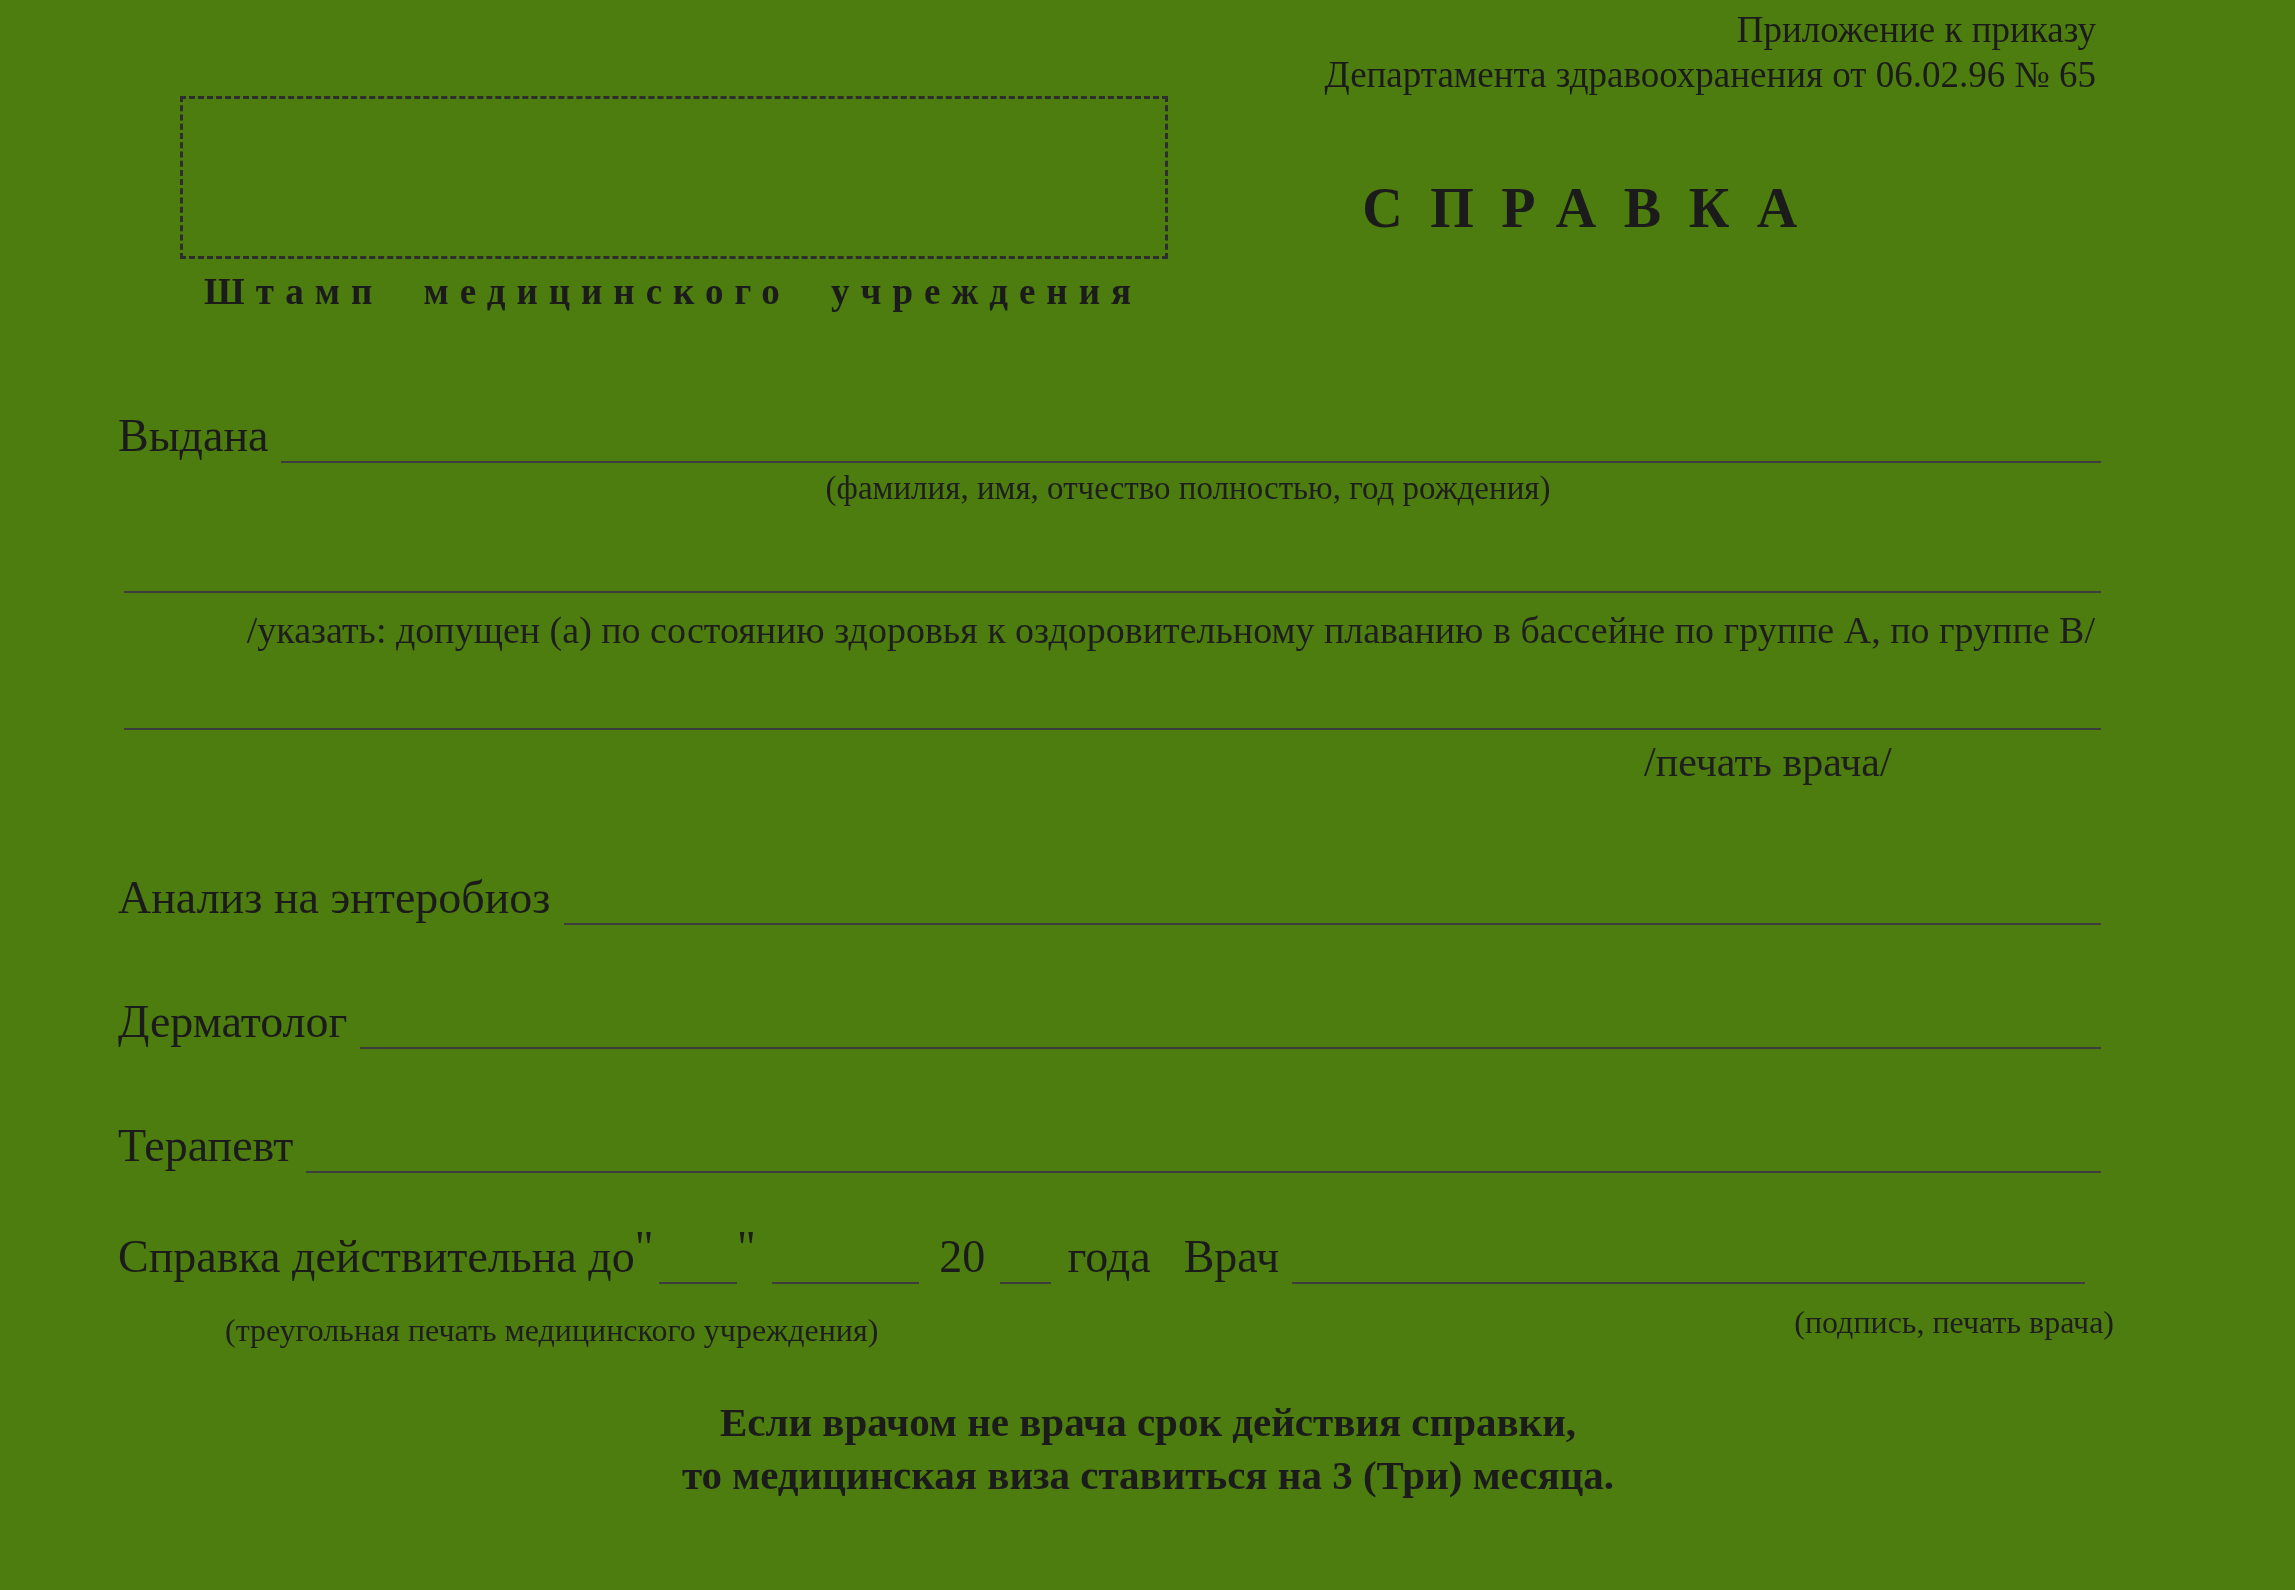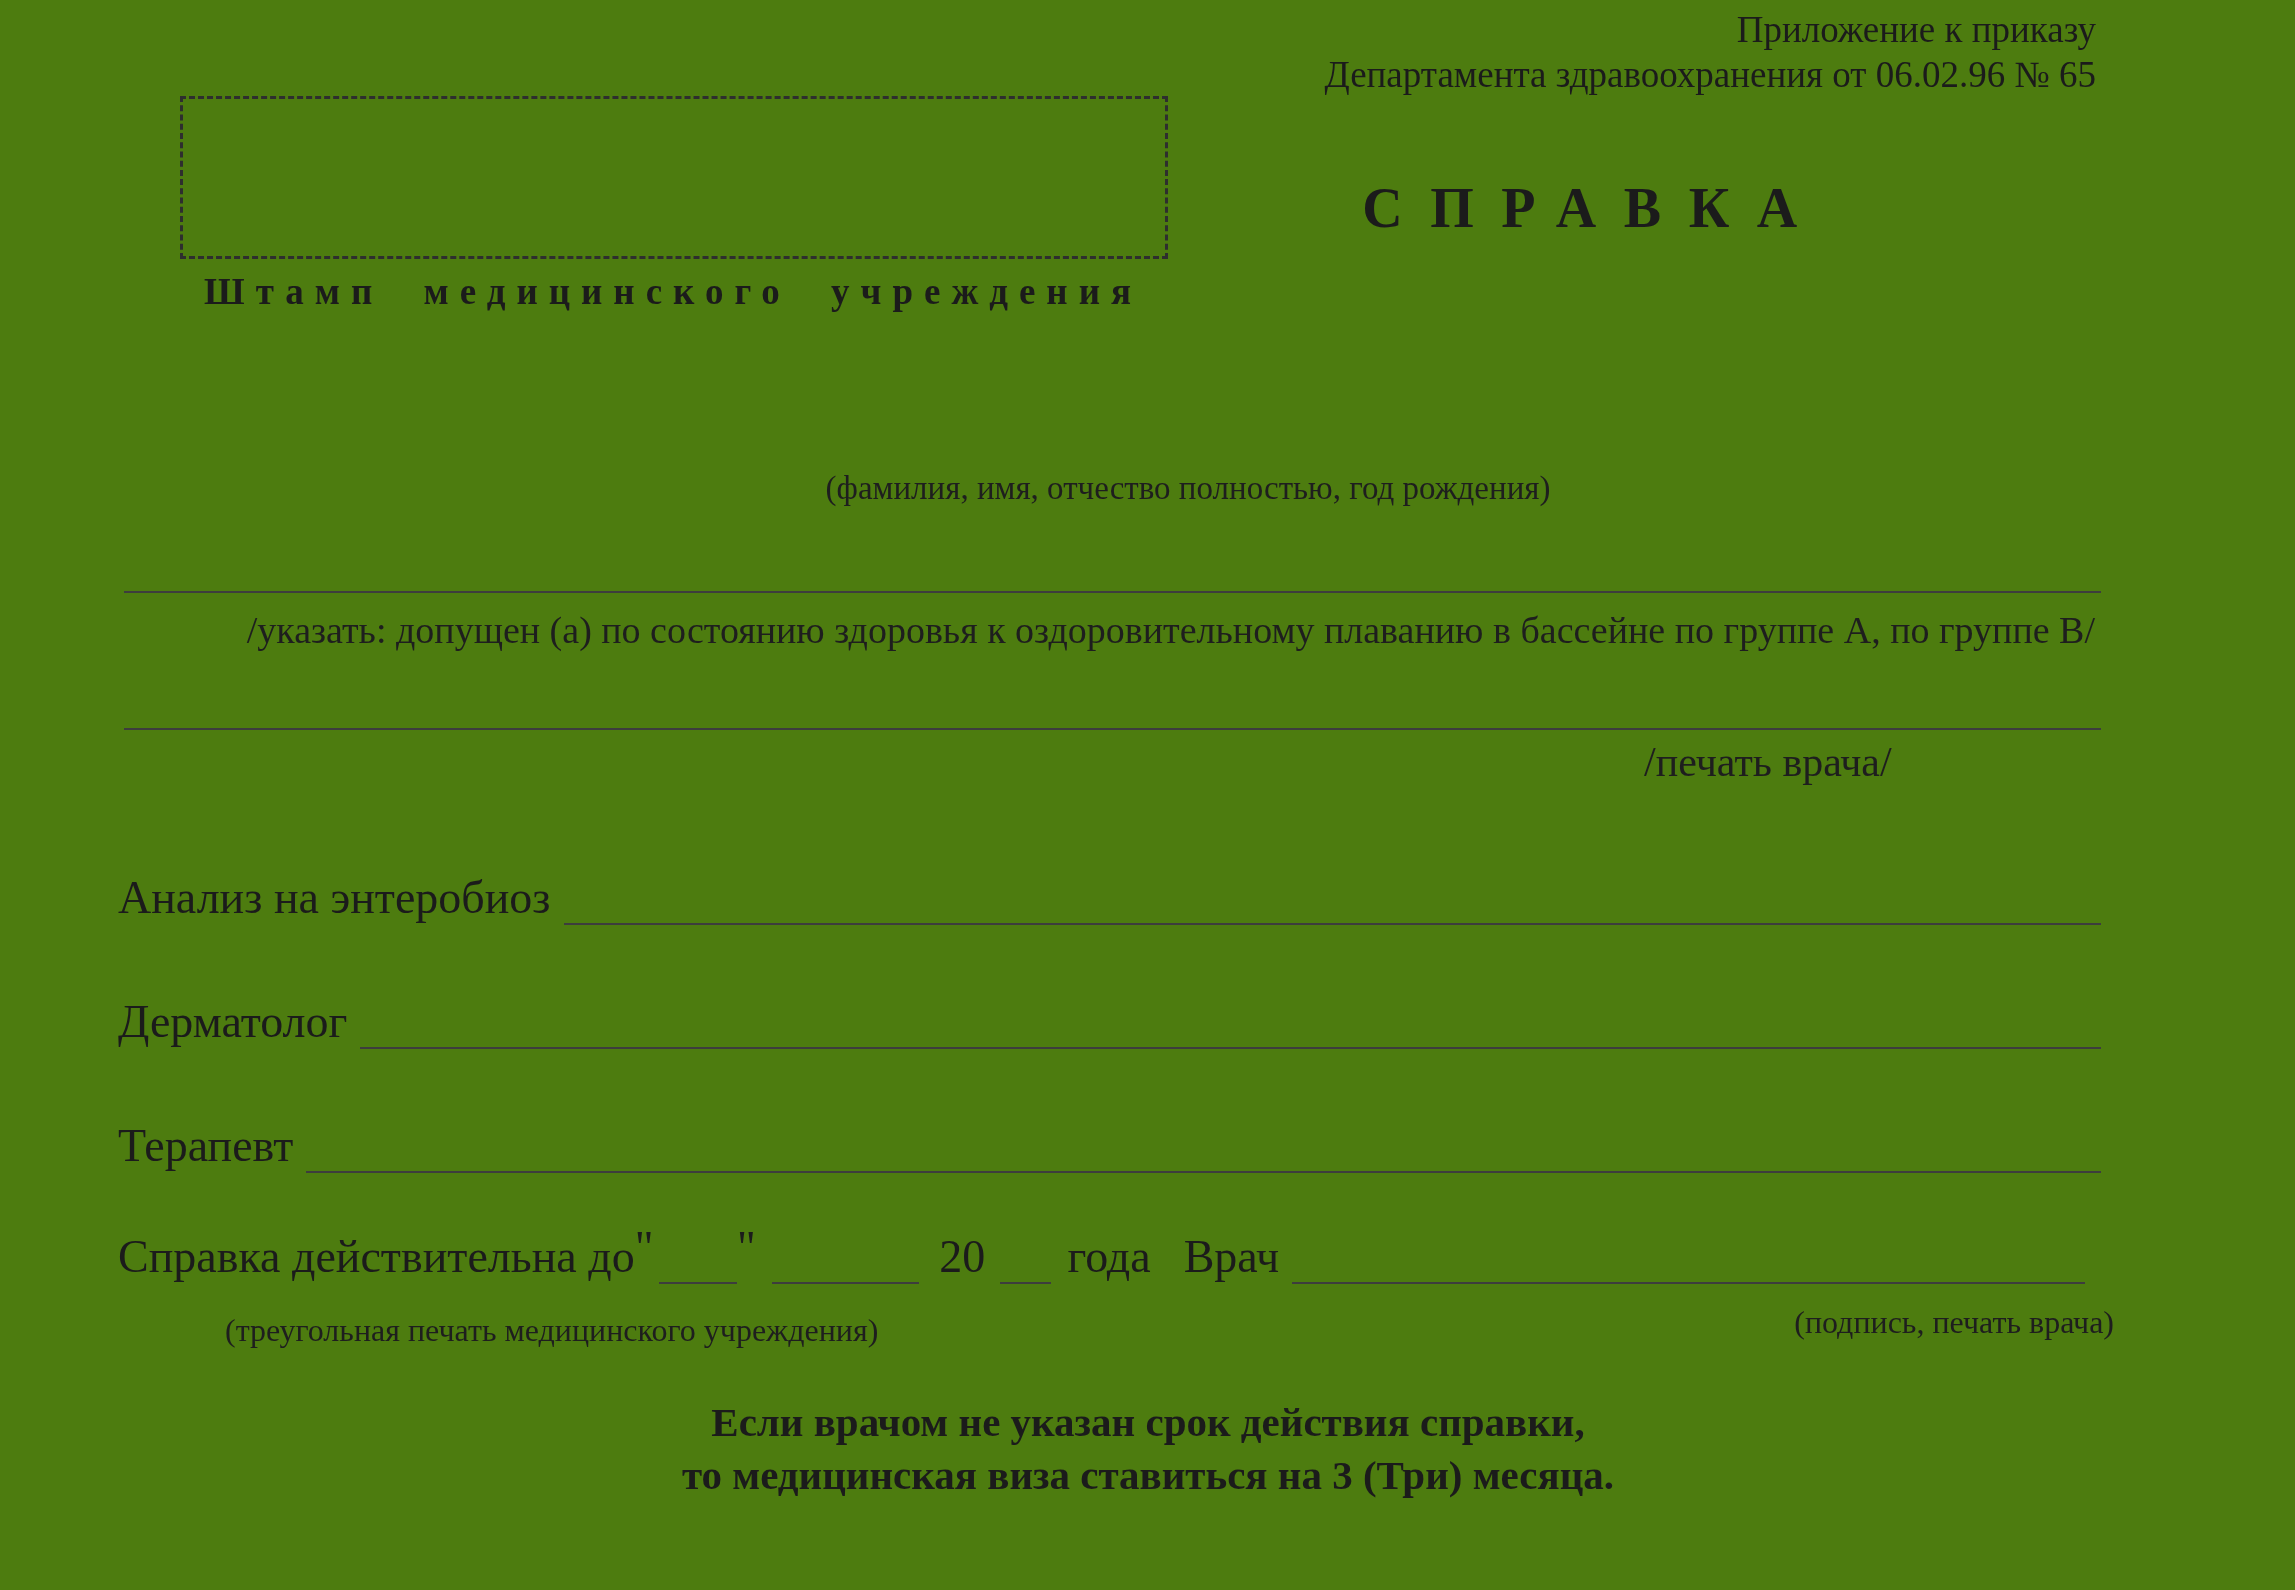--- a/index.html
+++ b/index.html
@@ -117,20 +117,24 @@
   <div class="header-right">
     <div>Приложение к приказу</div>
     <div>Департамента здравоохранения от 06.02.96 № 65</div>
   </div>
 
   <div class="stamp-box"></div>
   <div class="stamp-caption">Штамп медицинского учреждения</div>
 
   <div class="doc-title">СПРАВКА</div>
 
+  <div class="row issued-row">
+    <span class="label">Выдана</span>
+    <span class="blank flex"></span>
+  </div>
   <div class="hint issued-hint">(фамилия, имя, отчество полностью, год рождения)</div>
 
   <div class="full-line admission-line"></div>
   <div class="hint admission-hint">/указать: допущен (а) по состоянию здоровья к оздоровительному плаванию в бассейне по группе А, по группе В/</div>
 
   <div class="full-line seal-line"></div>
   <div class="hint seal-hint">/печать врача/</div>
 
   <div class="row enterobiasis-row">
     <span class="label">Анализ на энтеробиоз</span>
@@ -157,18 +161,18 @@
     <span class="blank year"></span>
     <span class="label year-word">года</span>
     <span class="label doctor">Врач</span>
     <span class="blank flex"></span>
   </div>
 
   <div class="hint footnote-left">(треугольная печать медицинского учреждения)</div>
   <div class="hint footnote-right">(подпись, печать врача)</div>
 
   <div class="notice">
-    <div>Если врачом не указан срок действия справки,</div>
+    <div>Если врачом не врача срок действия справки,</div>
     <div>то медицинская виза ставиться на 3 (Три) месяца.</div>
   </div>
 
 </div>
 
 
 </body></html>

